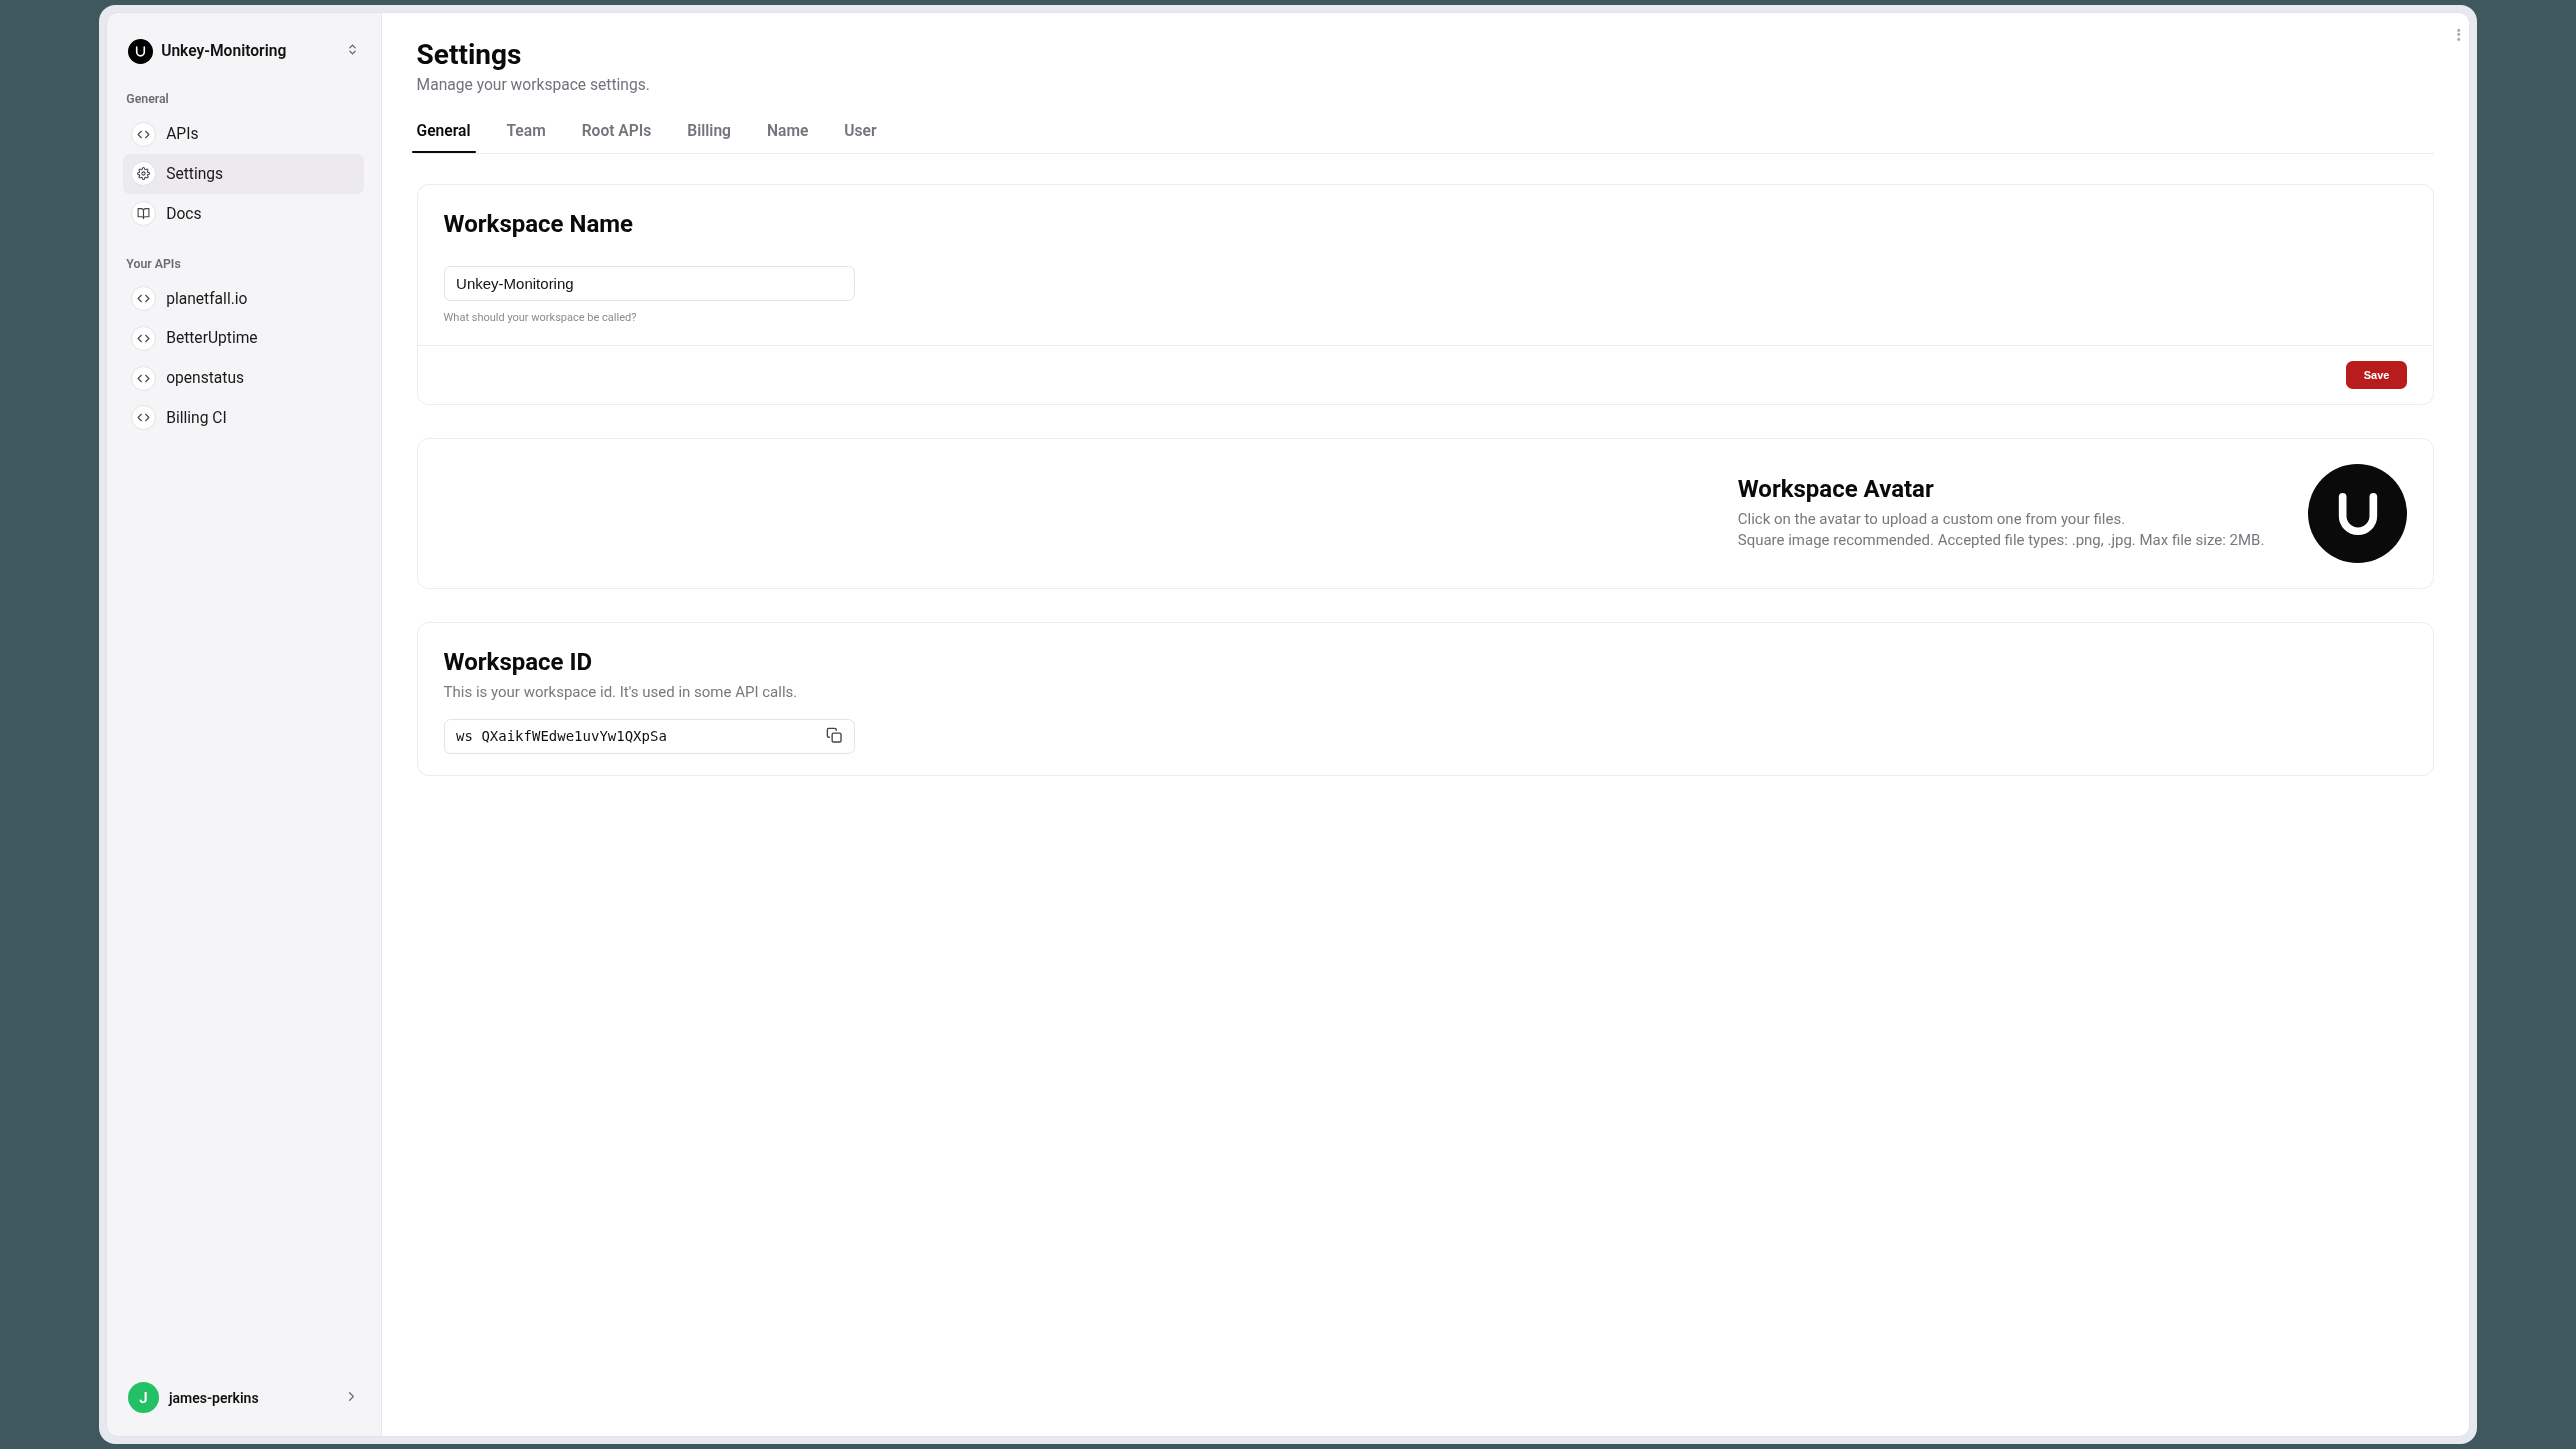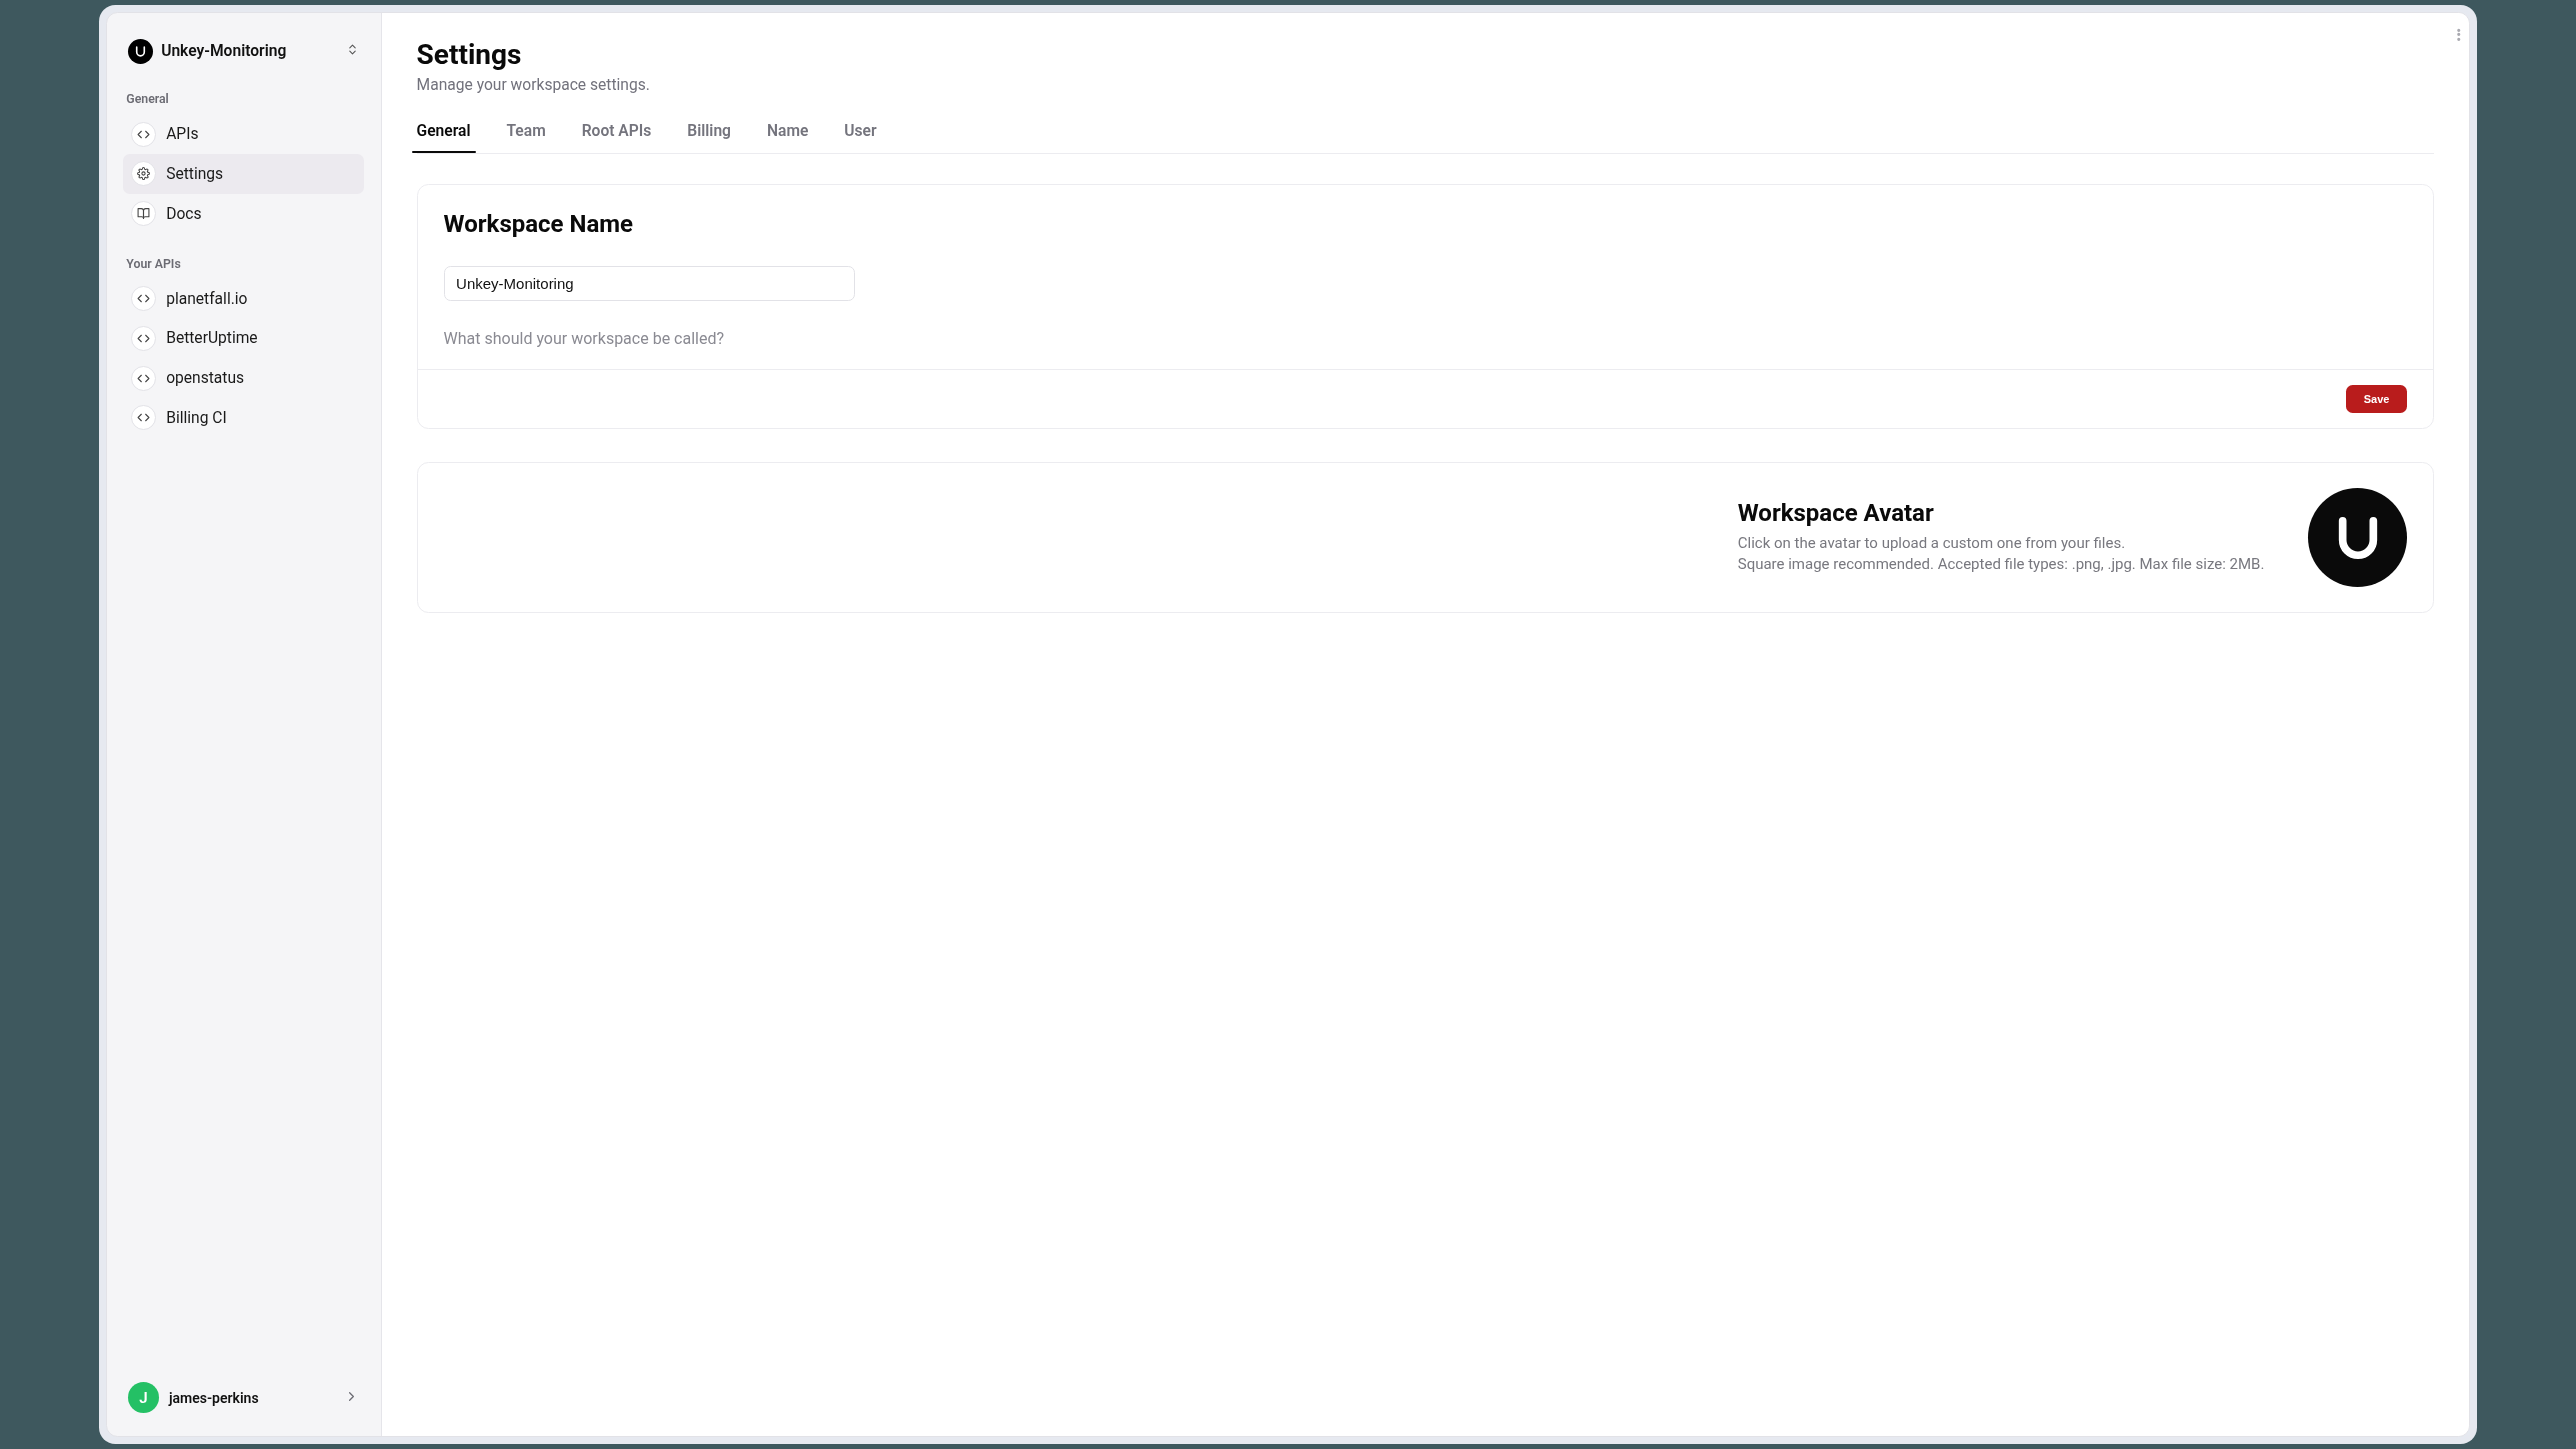--- a/index.html
+++ b/index.html
@@ -149,21 +149,21 @@
   .card {
     border:0.8px solid #ececf0;
     border-radius:11.5px;
     margin-bottom: 33px;
     overflow:hidden;
     background:#fff;
   }
   .card-body { padding: 25px 26px 21.4px 26px; }
   .card-title { font-size:24px; font-weight:700; color:#0a0a0a; margin-bottom: 6.6px; }
   .card-desc { font-size:15px; color:#78787f; margin-bottom: 3.3px; }
-  .hint { font-size:16px; color:#8a8a92; margin-top:28px; }
+  .hint { font-size:11px; color:#8a8a92; margin-top:10px; }
   .text-input {
     margin-top: 21.4px;
     width: 411px; max-width:100%;
     height: 35px;
     border:0.8px solid #e2e2e7;
     border-radius:6.6px;
     padding: 0 11.5px;
     font-size:15px;
     color:#111;
     background:#fff;
@@ -370,18 +370,35 @@
                     <linearGradient id="g2" x1="12" y1="2" x2="12" y2="22">
                       <stop stop-color="#ffffff"></stop>
                       <stop offset="1" stop-color="#555"></stop>
                     </linearGradient>
                   </defs>
                 </svg>
             </div>
           </div>
         </section>
 
+        <section class="card">
+          <div class="card-body">
+            <h2 class="card-title">Workspace ID</h2>
+            <p class="card-desc">This is your workspace id. It's used in some API calls.</p>
+            <div class="id-row">
+              <span class="id-value">ws_QXaikfWEdwe1uvYw1QXpSa</span>
+              <button class="copy-btn">
+                <span>
+                  <svg viewBox="0 0 24 24" fill="none" stroke="currentColor" stroke-width="2" stroke-linecap="round" stroke-linejoin="round">
+                      <rect x="9" y="9" width="13" height="13" rx="2"></rect>
+                      <path d="M5 15H4a2 2 0 0 1-2-2V4a2 2 0 0 1 2-2h9a2 2 0 0 1 2 2v1"></path>
+                    </svg>
+                </span>
+              </button>
+            </div>
+          </div>
+        </section>
 
       </main>
     </div>
   </div>
 </div>
 
 
 </body></html>

